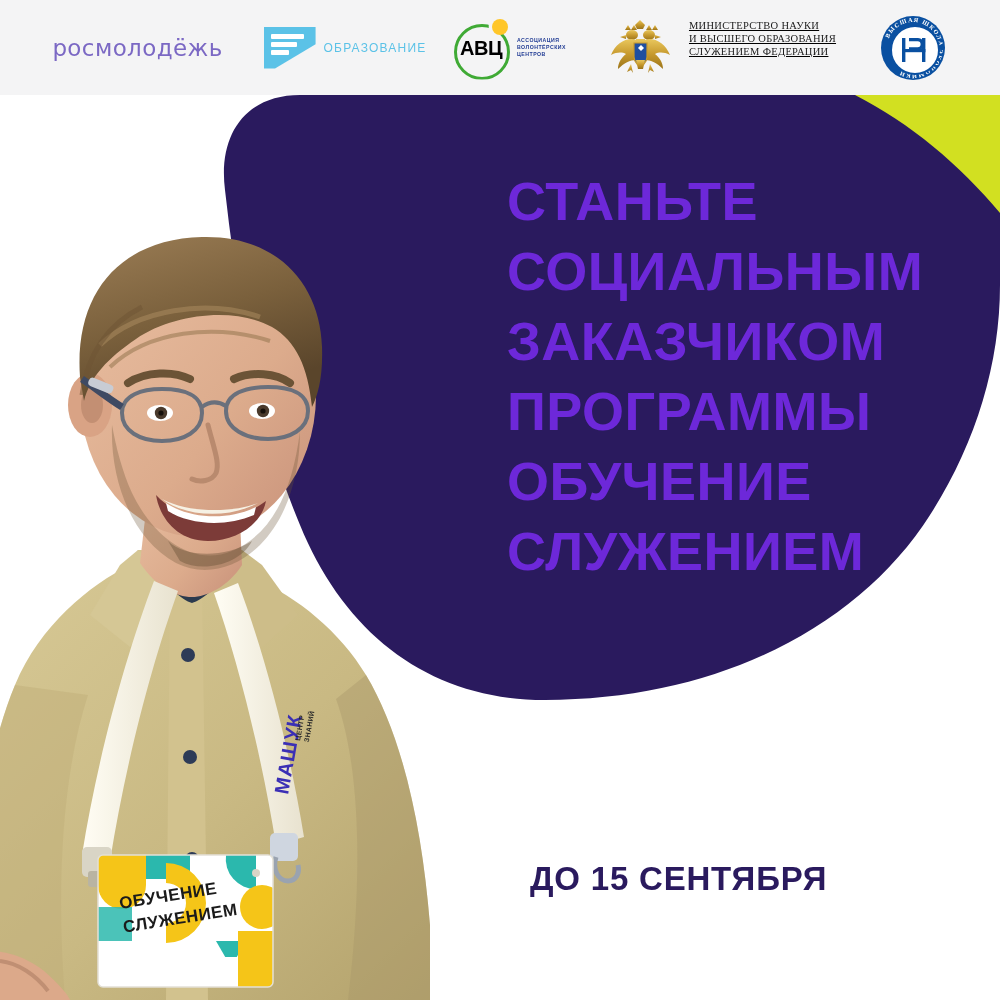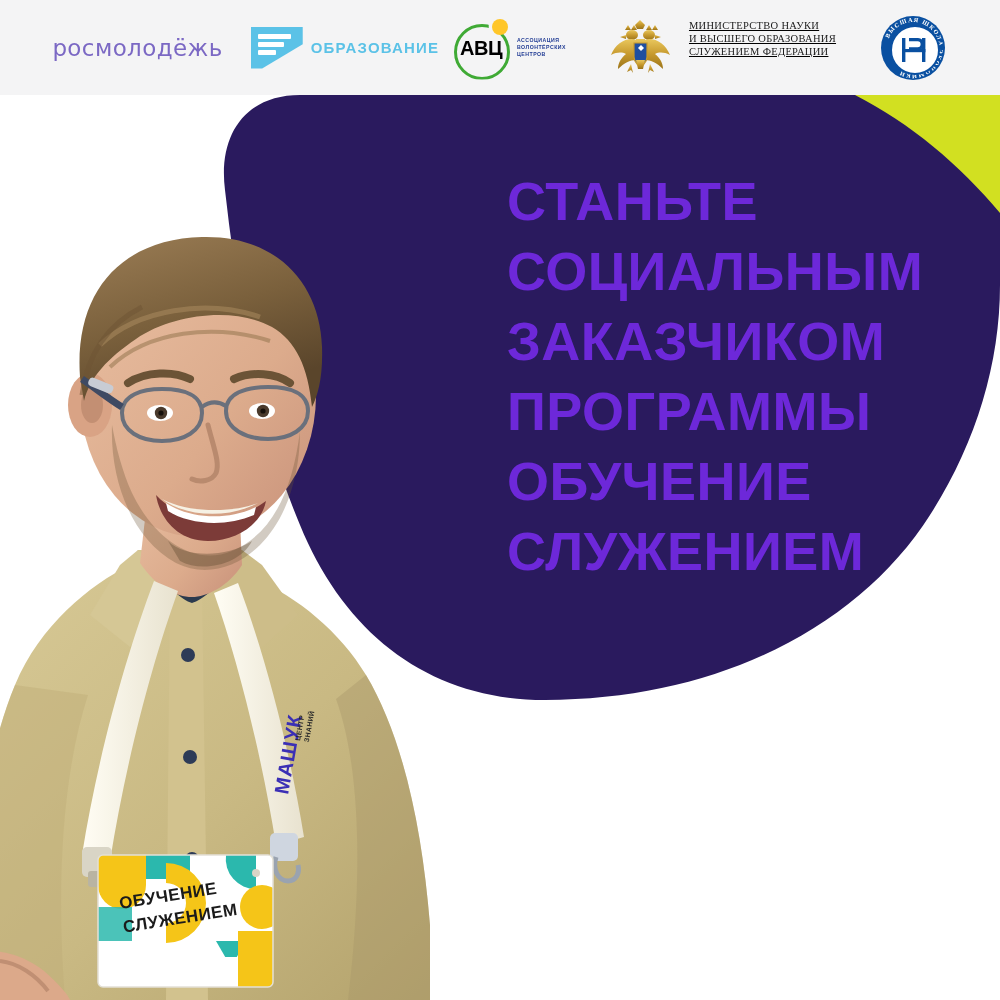--- a/index.html
+++ b/index.html
@@ -35,21 +35,21 @@
     clip-path:polygon(0 0,100% 0,100% 42%,22% 100%,0 100%);
   }
   .npr-flag .np-lines{
     position:absolute;left:7px;top:7px;width:33px;height:21px;
     display:flex;flex-direction:column;justify-content:space-between;
   }
   .npr-flag .np-lines i{display:block;height:5px;background:#ffffff;border-radius:1px;}
   .npr-flag .np-lines i:nth-child(1){width:33px;}
   .npr-flag .np-lines i:nth-child(2){width:26px;}
   .npr-flag .np-lines i:nth-child(3){width:18px;}
-  .npr-word{font-size:15px;font-weight:700;letter-spacing:1.2px;color:#5bc2e7;}
+  .npr-word{font-size:12px;font-weight:400;letter-spacing:1.2px;color:#5bc2e7;}
 
   
   .avc{display:flex;align-items:center;gap:7px;}
   .avc-mark{position:relative;width:58px;height:58px;}
   .avc-ring{
     position:absolute;left:2px;top:5px;width:50px;height:50px;border-radius:50%;
     border:3px solid #3faa35;
     clip-path:polygon(0 0,62% 0,62% 18%,100% 18%,100% 100%,0 100%);
   }
   .avc-dot{position:absolute;right:2px;top:0px;width:16px;height:16px;border-radius:50%;background:#ffc629;}
@@ -373,15 +373,16 @@
   <div class="headline">
     <span class="hl">СТАНЬТЕ</span>
     <span class="hl">СОЦИАЛЬНЫМ</span>
     <span class="hl">ЗАКАЗЧИКОМ</span>
     <span class="hl">ПРОГРАММЫ</span>
     <span class="hl">ОБУЧЕНИЕ</span>
     <span class="hl">СЛУЖЕНИЕМ</span>
   </div>
 
   <div class="cta">
+    <span class="cl">ДО 15 СЕНТЯБРЯ</span>
   </div>
 
 </div>
 
 </body></html>

